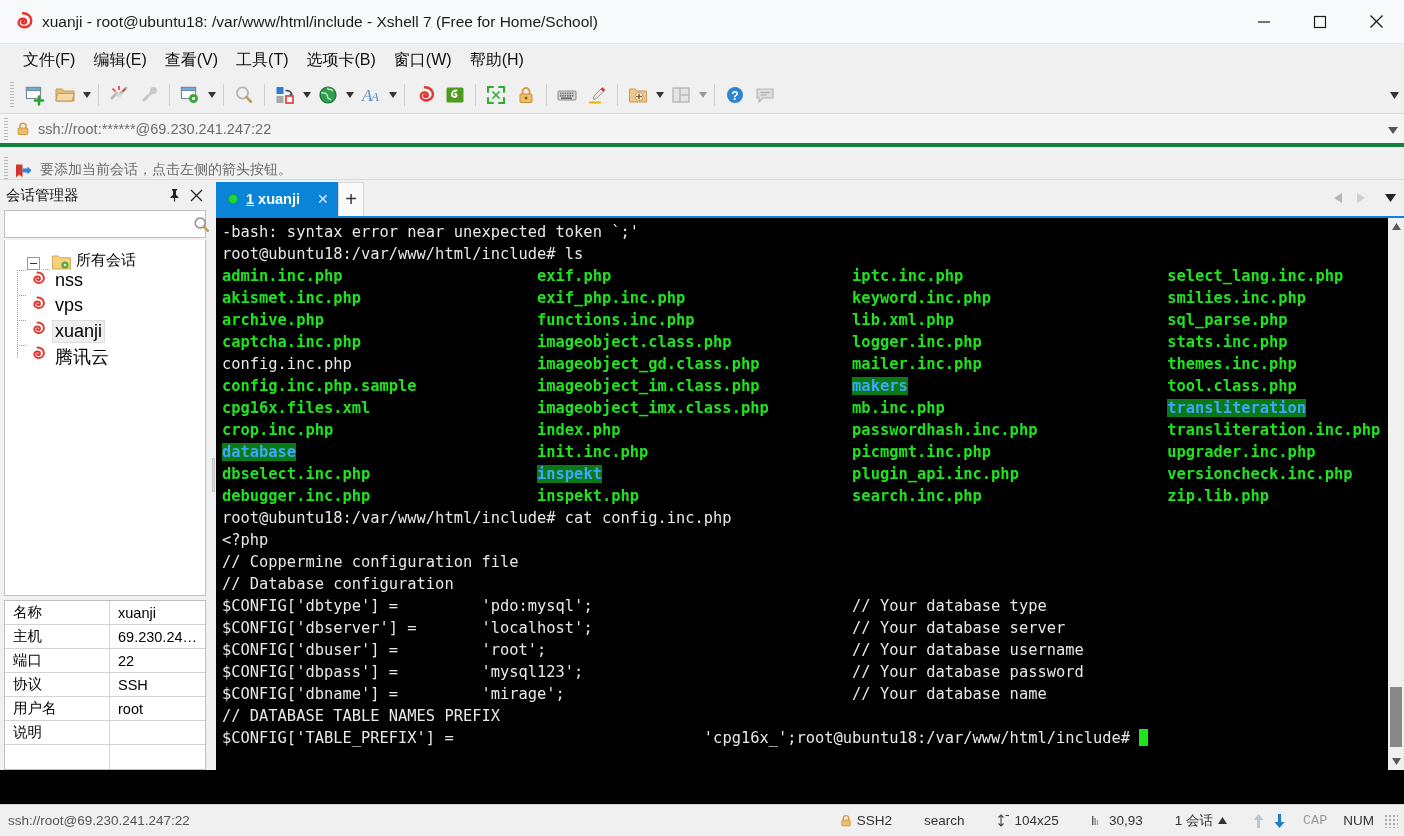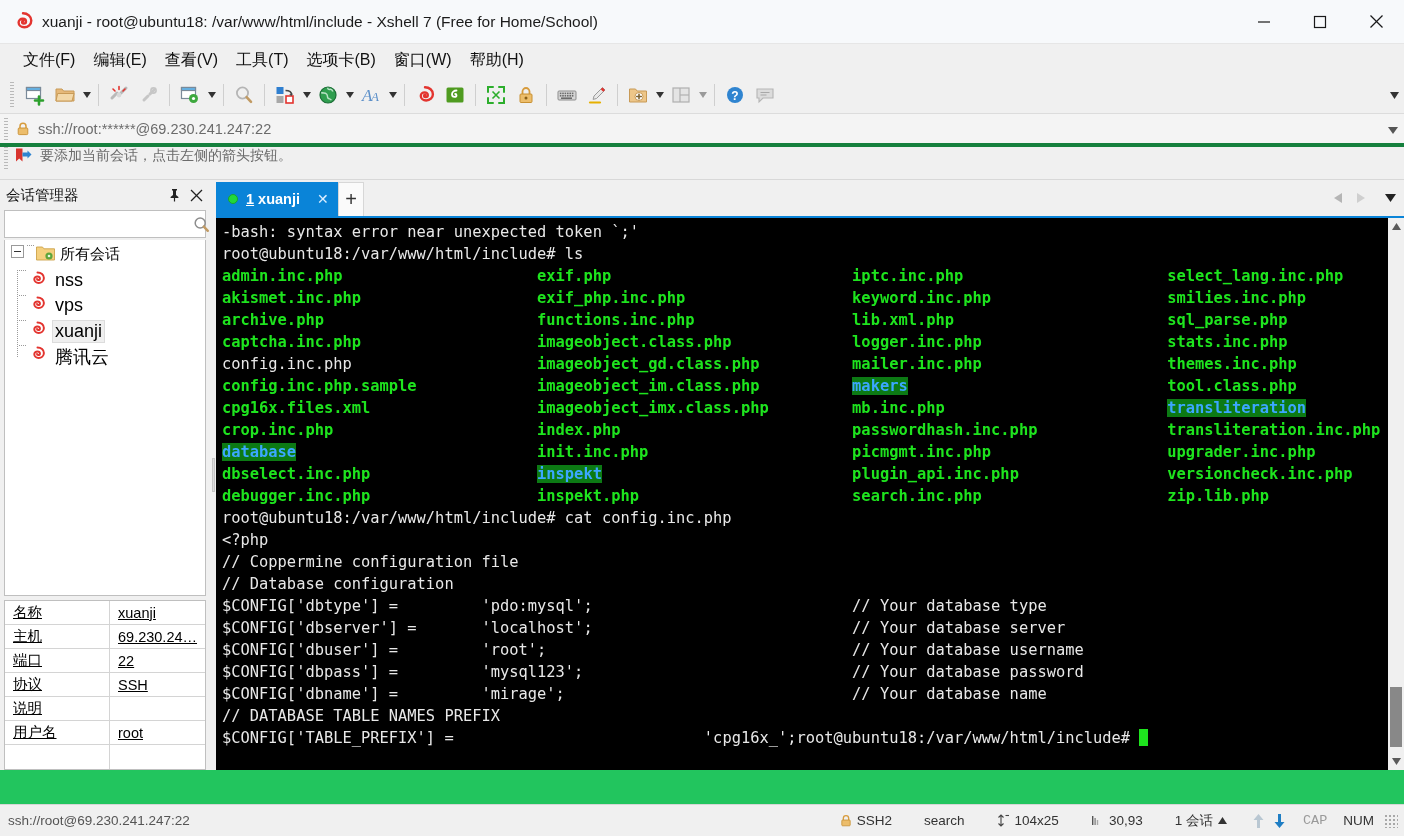--- a/index.html
+++ b/index.html
@@ -7,21 +7,21 @@
     margin: 0; padding: 0;
     width: 1404px; height: 836px;
     overflow: hidden;
     background: #f0f0f0;
     font-family: "Liberation Sans", sans-serif;
     -webkit-font-smoothing: antialiased;
   }
   .app {
     position: relative;
     width: 1404px; height: 836px;
-    background: #22c55e;
+    background: #000000;
     display: flex;
     flex-direction: column;
   }
 
   
   .titlebar {
     height: 44px;
     background: #f7f9fb;
     display: flex;
     align-items: center;
@@ -118,21 +118,21 @@
     font-size: 14.5px; color: #6b6b6b; white-space: nowrap;
   }
   .addr-caret {
     position: absolute; right: 6px; top: 0; height: 33px;
     display: flex; align-items: center;
   }
   .hintbar {
     height: 33px;
     background: #f0f0f0;
     display: flex;
-    align-items: flex-start;
+    align-items: flex-end;
     flex: 0 0 33px;
     border-bottom: 1px solid #d8d8d8;
   }
   .hintbar .grip {
     width: 4px; height: 22px; margin-left: 4px; margin-right: 6px;
     background-image: repeating-linear-gradient(to bottom, #b9b9b9 0 1px, transparent 1px 3px);
   }
   .hint-text { font-size: 14px; color: #6b6b6b; white-space: nowrap; }
 
   
@@ -188,22 +188,22 @@
     background: #fff;
     border: 1px solid #bfbfbf;
     border-top: none;
     margin: 0 4px;
     overflow: hidden;
     padding-top: 5px;
     min-height: 0;
     position: relative;
   }
   .tree-root {
-    display: flex; align-items: flex-start;
-    height: 25px; padding-left: 6px;
+    display: flex; align-items: flex-end;
+    height: 25px; padding-left: 22px;
     font-size: 15px; color: #000;
   }
   .expander {
     width: 13px; height: 13px;
     border: 1px solid #9a9a9a;
     background: #fff;
     display: flex; align-items: center; justify-content: center;
     margin-right: 3px;
     flex: 0 0 13px;
   }
@@ -241,21 +241,20 @@
     border: 1px solid #bfbfbf;
     background: #fff;
   }
   .prop-row {
     display: flex;
     height: 24px;
     border-bottom: 1px solid #d4d4d4;
     font-size: 14.5px;
     color: #000;
     align-items: center;
-    text-decoration: underline;
   }
   .prop-row:last-child { border-bottom: none; }
   .prop-k {
     width: 105px; flex: 0 0 105px;
     padding-left: 8px;
     border-right: 1px solid #d4d4d4;
     height: 100%;
     display: flex; align-items: center;
     overflow: hidden; white-space: nowrap;
   }
@@ -772,26 +771,26 @@
         </div>
         <div class="prop-row">
           <div class="prop-k">端口</div>
           <div class="prop-v">22</div>
         </div>
         <div class="prop-row">
           <div class="prop-k">协议</div>
           <div class="prop-v">SSH</div>
         </div>
         <div class="prop-row">
+          <div class="prop-k">用户名</div>
+          <div class="prop-v">root</div>
+        </div>
+        <div class="prop-row">
           <div class="prop-k">说明</div>
           <div class="prop-v"></div>
-        </div>
-        <div class="prop-row">
-          <div class="prop-k">用户名</div>
-          <div class="prop-v">root</div>
         </div>
         <div class="prop-row">
           <div class="prop-k"></div>
           <div class="prop-v"></div>
         </div>
       </div>
     </div>
 
     <div class="splitter-v">
       <div class="knob"></div>

